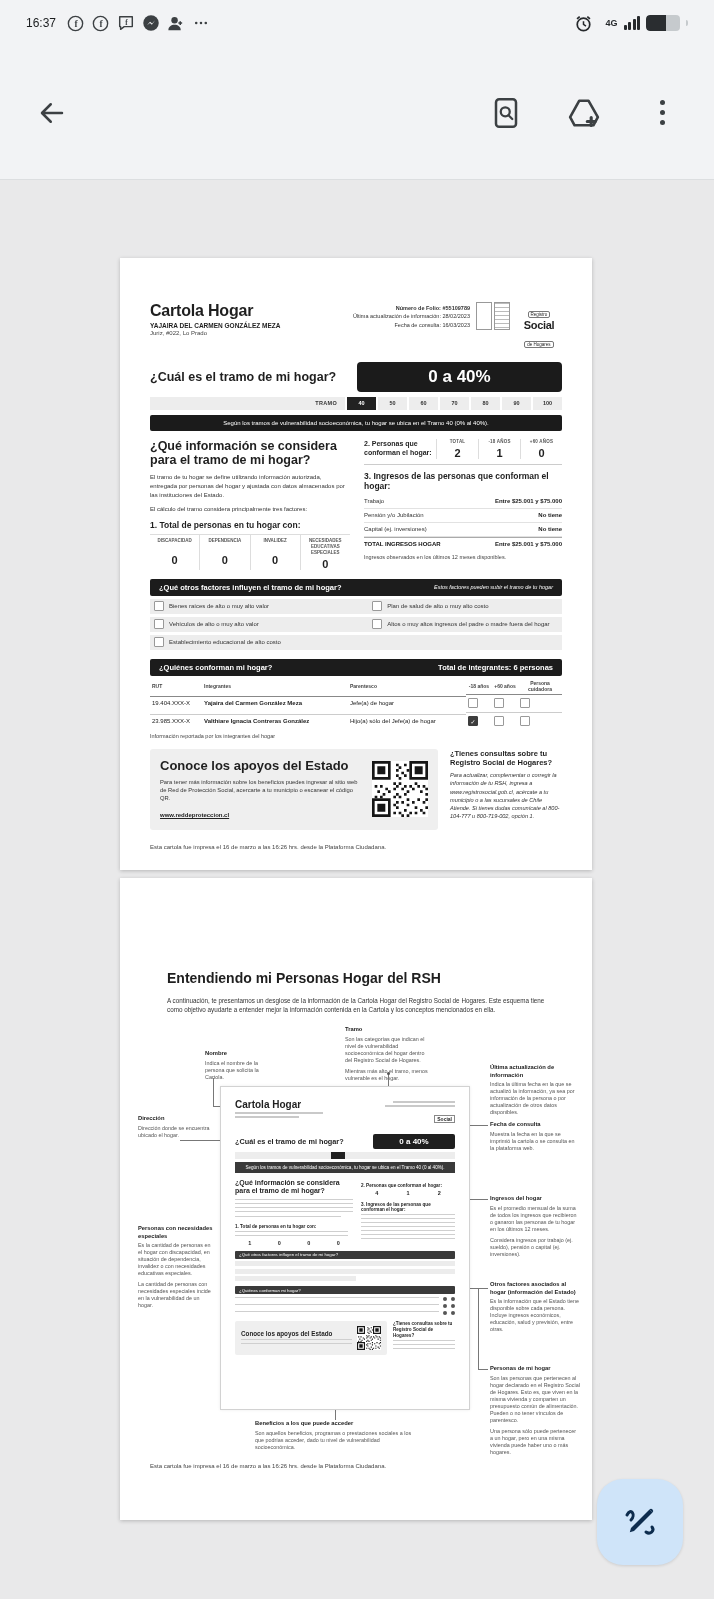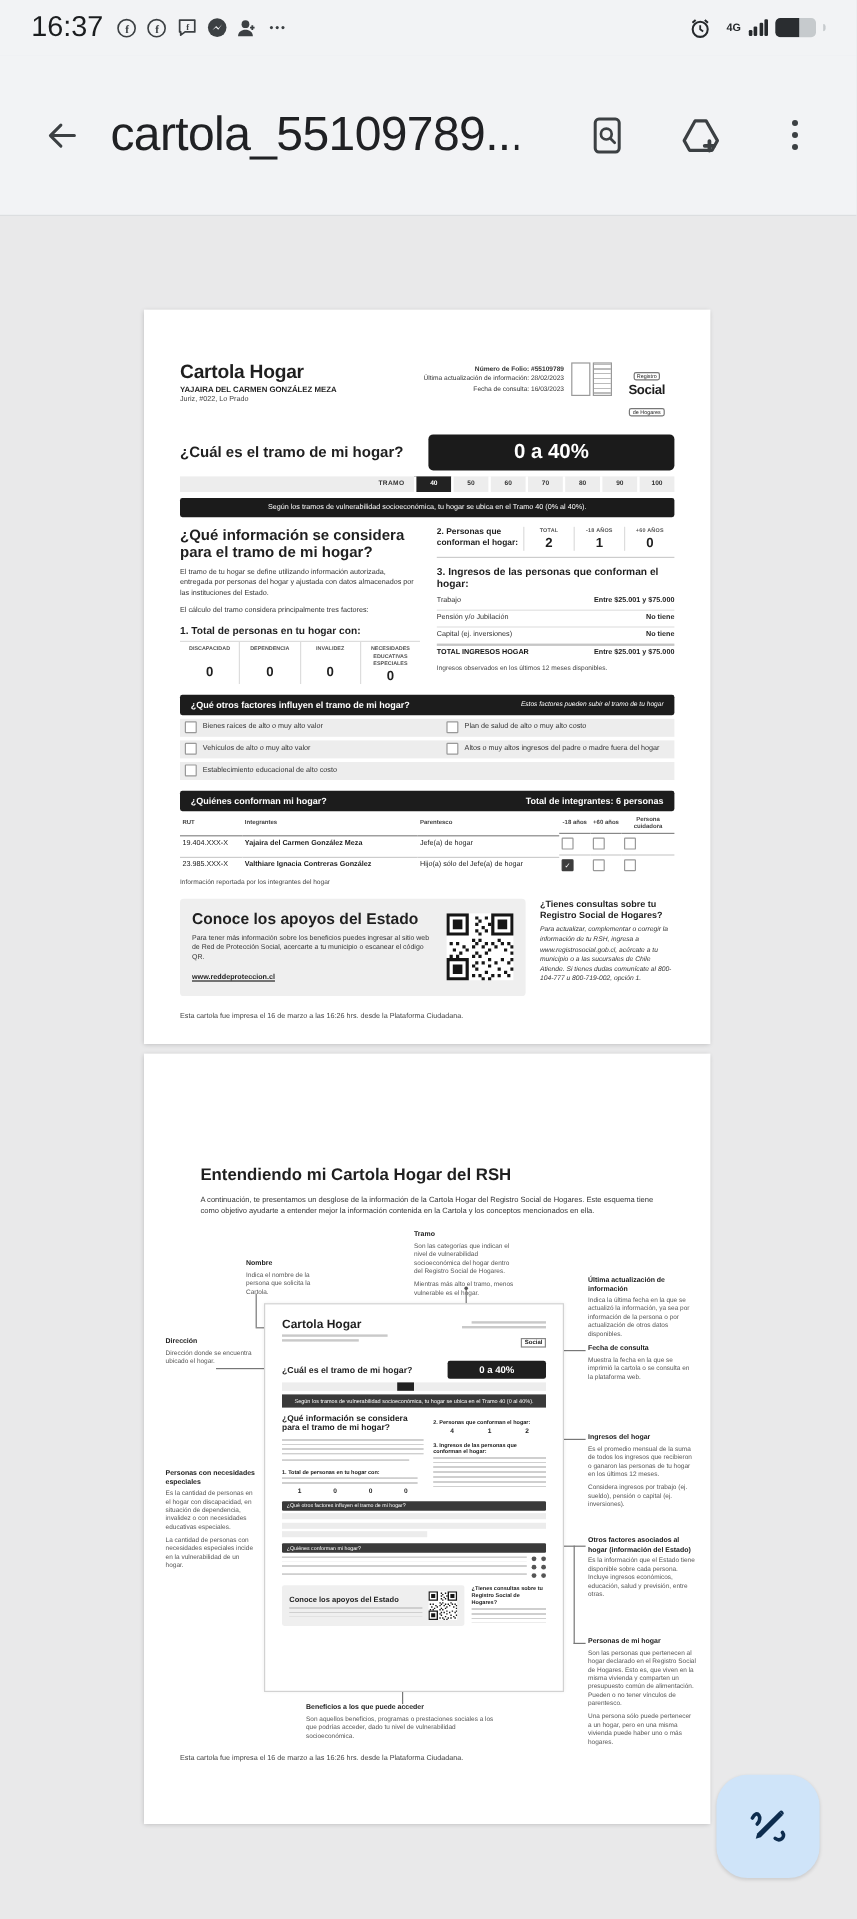--- a/index.html
+++ b/index.html
@@ -1,21 +1,21 @@
 <!DOCTYPE html>
 <html><head>
 <meta charset="utf-8">
 <style>
   html,body{margin:0;padding:0;background:#e9e9ea;}
   .screen{position:relative;width:714px;height:1599px;overflow:hidden;
           font-family:"Liberation Sans",sans-serif;color:#1f1f1f;background:#e9e9ea;}
   
   .statusbar{position:absolute;top:0;left:0;right:0;height:46px;background:#f2f3f5;
              display:flex;align-items:center;padding:0 26px;box-sizing:border-box;}
-  .sb-time{font-size:24px;font-weight:500;color:#1b1d1f;margin-right:10px;}
+  .sb-time{font-size:12px;font-weight:500;color:#1b1d1f;margin-right:10px;}
   .sb-ico{width:19px;height:19px;margin-right:6px;display:inline-flex;align-items:center;justify-content:center;}
   .sb-right{margin-left:auto;display:flex;align-items:center;gap:6px;}
   .net{font-size:9px;font-weight:700;color:#26292c;line-height:1;text-align:left;}
   .bars{display:flex;align-items:flex-end;gap:1.5px;height:14px;}
   .bars i{width:3px;background:#26292c;border-radius:1px;display:block;}
   .batt{width:34px;height:16px;border-radius:4px;background:#c6cacd;position:relative;overflow:hidden;}
   .batt i{position:absolute;left:0;top:0;bottom:0;width:58%;background:#2a2d30;border-radius:4px 0 0 4px;}
   .batt-tip{width:2px;height:6px;background:#c6cacd;border-radius:0 2px 2px 0;}
   
   .appbar{position:absolute;top:46px;left:0;right:0;height:134px;background:#f2f3f5;
@@ -222,21 +222,20 @@
       <span class="batt-tip"></span>
     </span>
   </div>
 
   <div class="appbar">
     <span class="back">
       <svg width="30" height="30" viewBox="0 0 24 24">
           <path d="M20 12H5M11 5l-7 7 7 7" fill="none" stroke="#3c4043" stroke-width="2" stroke-linecap="round" stroke-linejoin="round"></path>
         </svg>
     </span>
-    <span class="doc-title">cartola_55109789...</span>
     <span class="ab-icons">
       <span class="ab-btn">
         <svg width="30" height="34" viewBox="0 0 24 26">
             <rect x="4" y="2" width="16" height="22" rx="2.5" fill="none" stroke="#3c4043" stroke-width="2"></rect>
             <circle cx="11.4" cy="12" r="3.6" fill="none" stroke="#3c4043" stroke-width="1.8"></circle>
             <path d="M14 14.8l3 3" stroke="#3c4043" stroke-width="1.8" stroke-linecap="round"></path>
           </svg>
       </span>
       <span class="ab-btn">
         <svg width="34" height="32" viewBox="0 0 26 24">
@@ -455,21 +454,21 @@
       <div class="queries">
         <div class="q-t">¿Tienes consultas sobre tu Registro Social de Hogares?</div>
         <div class="q-p">Para actualizar, complementar o corregir la información de tu RSH, ingresa a www.registrosocial.gob.cl, acércate a tu municipio o a las sucursales de Chile Atiende. Si tienes dudas comunícate al 800-104-777 u 800-719-002, opción 1.</div>
       </div>
     </div>
 
     <div class="p-footer">Esta cartola fue impresa el 16 de marzo a las 16:26 hrs. desde la Plataforma Ciudadana.</div>
   </div>
 
   <div class="page page2">
-    <div class="p2-title">Entendiendo mi Cartola Hogar del RSH</div>
+    <div class="p2-title">Entendiendo mi Personas Hogar del RSH</div>
     <div class="p2-intro">A continuación, te presentamos un desglose de la información de la Cartola Hogar del Registro Social de Hogares.  Este esquema tiene como objetivo ayudarte a entender mejor la información contenida en la Cartola y los conceptos mencionados en ella.</div>
 
     <div class="ann" style="left:225px;top:148px;width:88px;">
       <div class="at">Tramo</div>
       <p>Son las categorías que indican el nivel de vulnerabilidad socioeconómica del hogar dentro del Registro Social de Hogares.</p>
       <p>Mientras más alto el tramo, menos vulnerable es el hogar.</p>
     </div>
     <div class="ann" style="left:85px;top:172px;width:62px;">
       <div class="at">Nombre</div>
       <p>Indica el nombre de la persona que solicita la Cartola.</p>

